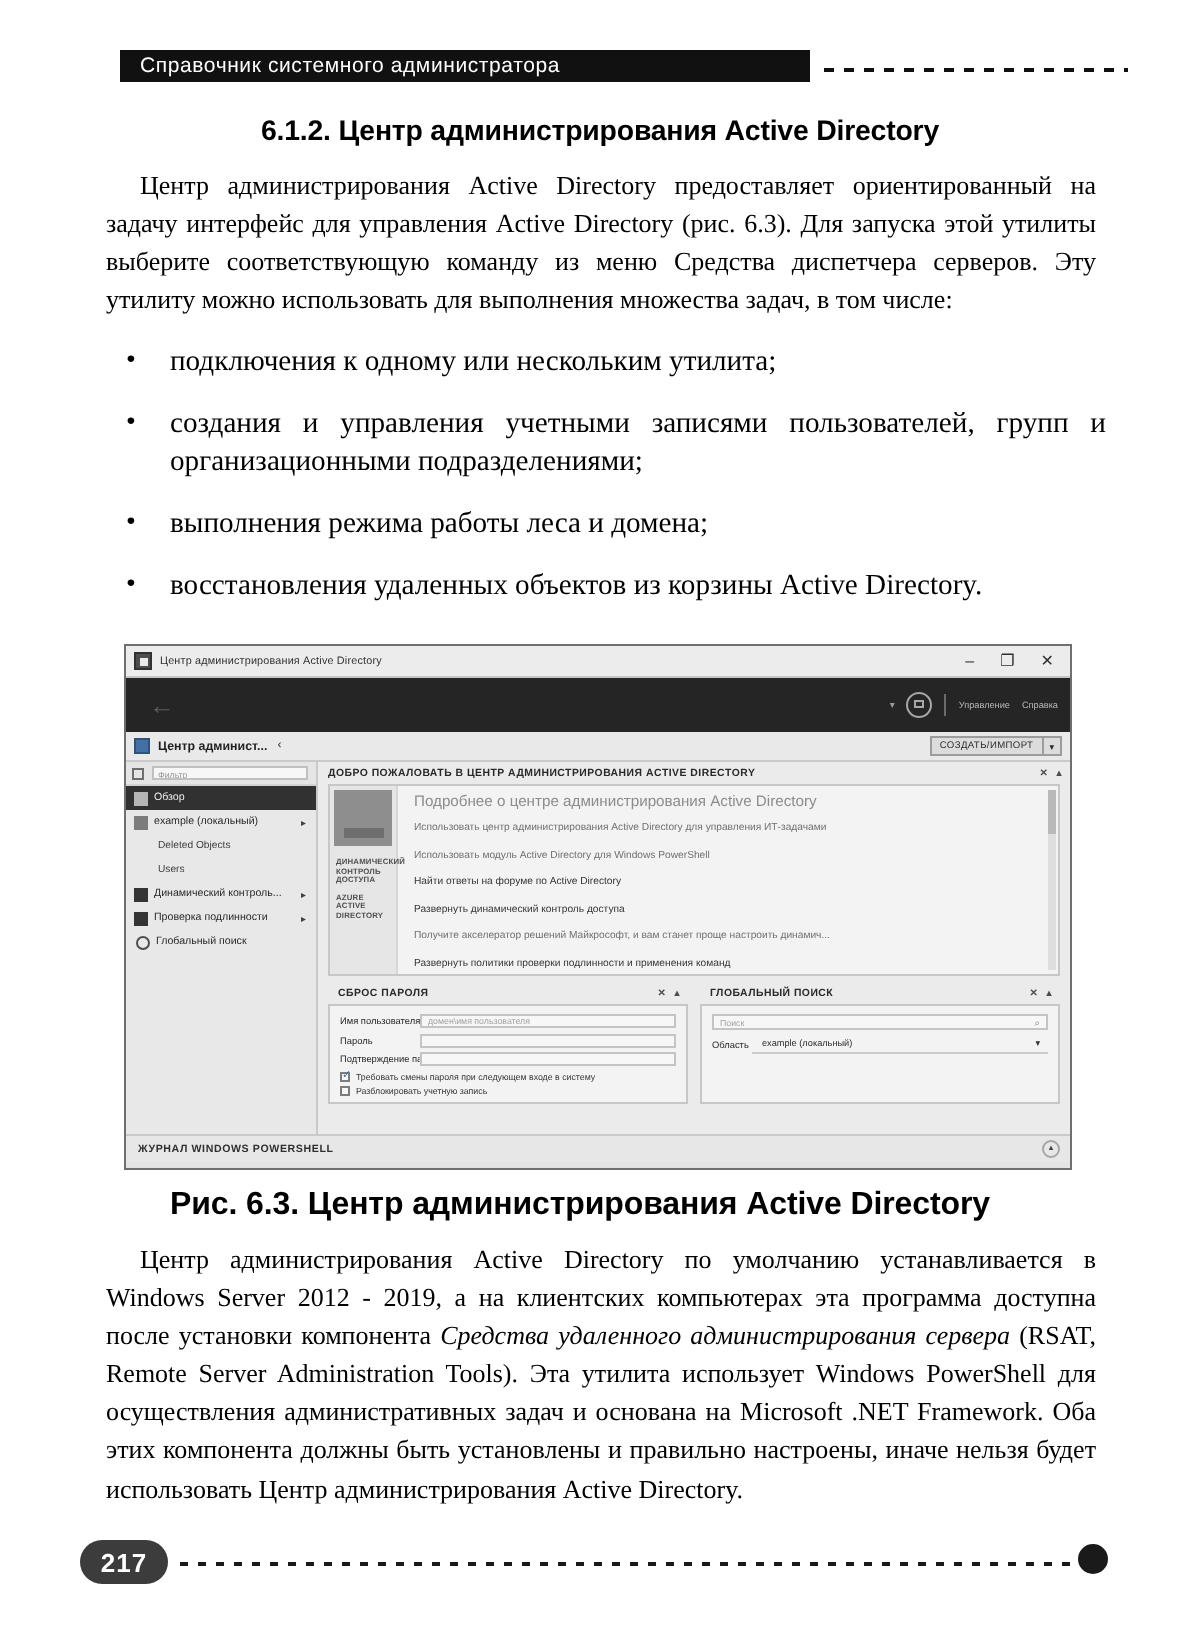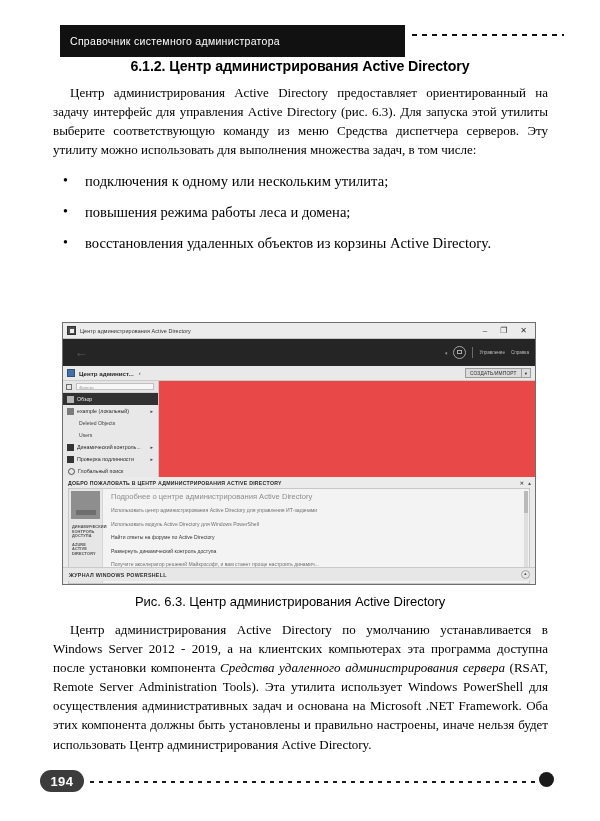--- a/index.html
+++ b/index.html
@@ -23,21 +23,21 @@
     width: 600px;
     height: 821px;
   }
 
   
   .header-band {
     position: absolute;
     left: 60px;
     top: 25px;
     width: 345px;
-    height: 32px;
+    height: 16px;
     background: #111111;
     display: flex;
     align-items: center;
     overflow: hidden;
   }
   .header-band-text {
     color: #ffffff;
     font-family: "Liberation Sans", sans-serif;
     font-size: 10.5px;
     letter-spacing: 0.3px;
@@ -269,22 +269,21 @@
     background: #e2e2e2;
     font-size: 4.6px;
     padding: 1.5px 3px;
     color: #1f1f1f;
   }
 
   
   .win-body {
     display: flex;
     height: 186px;
-    background: #ef4444;
-    flex-direction: column;
+    background: #0369a1;
   }
 
   
   .navpane {
     width: 96px;
     background: #efefef;
     border-right: 1px solid #cecece;
     box-sizing: border-box;
     position: relative;
   }
@@ -597,22 +596,22 @@
   }
 
   
   .fig-caption {
     position: absolute;
     left: 0;
     top: 594px;
     width: 580px;
     text-align: center;
     font-family: "Liberation Sans", sans-serif;
-    font-weight: normal;
-    font-size: 13px;
+    font-weight: bold;
+    font-size: 16px;
     letter-spacing: -0.05px;
   }
 
   
   .body-block.p2 { top: 620px; }
   .body-block.p2 p { margin: 0; text-indent: 17px; }
   .body-block.p2 i { font-style: italic; }
 
   
   .footer {
@@ -667,21 +666,22 @@
   <div class="header-dots"></div>
 
   <div class="section-heading">6.1.2. Центр администрирования Active Directory</div>
 
   <div class="body-block p1">
     <p>Центр администрирования Active Directory предоставляет ориентированный на задачу интерфейс для управления Active Directory (рис. 6.3). Для запуска этой утилиты выберите соответствующую команду из меню Средства диспетчера серверов. Эту утилиту можно использовать для выполнения множества задач, в том числе:</p>
   </div>
 
   <ul class="bullets">
     <li>подключения к одному или нескольким утилита;</li>
-    <li>повышения режима работы леса и домена;</li>
+    <li>создания и управления учетными записями пользователей, групп и организационными подразделениями;</li>
+    <li>выполнения режима работы леса и домена;</li>
     <li>восстановления удаленных объектов из корзины Active Directory.</li>
   </ul>
 
   <div class="figure">
 
     <div class="win-titlebar">
       <span class="win-ico"></span>
       <span class="win-title-text">Центр администрирования Active Directory</span>
       <span class="win-btns">
         <span>–</span>
@@ -849,18 +849,18 @@
     </div>
   </div>
 
   <div class="fig-caption">Рис. 6.3. Центр администрирования Active Directory</div>
 
   <div class="body-block p2">
     <p><span>Центр администрирования Active Directory по умолчанию устанавливается в Windows Server 2012 - 2019, а на клиентских компьютерах эта программа доступна после установки компонента </span><i>Средства удаленного администрирования сервера</i><span> (RSAT, Remote Server Administration Tools). Эта утилита использует Windows PowerShell для осуществления административных задач и основана на Microsoft .NET Framework. Оба этих компонента должны быть установлены и правильно настроены, иначе нельзя будет использовать Центр администрирования Active Directory.</span></p>
   </div>
 
   <div class="footer">
-    <div class="page-num">194</div>
+    <div class="page-num">217</div>
     <div class="footer-dots"></div>
     <div class="footer-dot"></div>
   </div>
 
 </div>
 
 </body></html>

